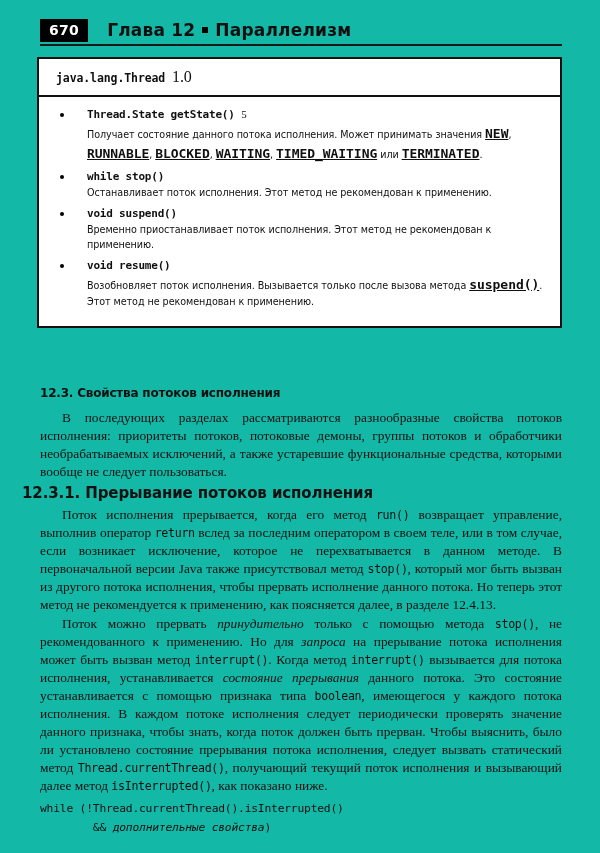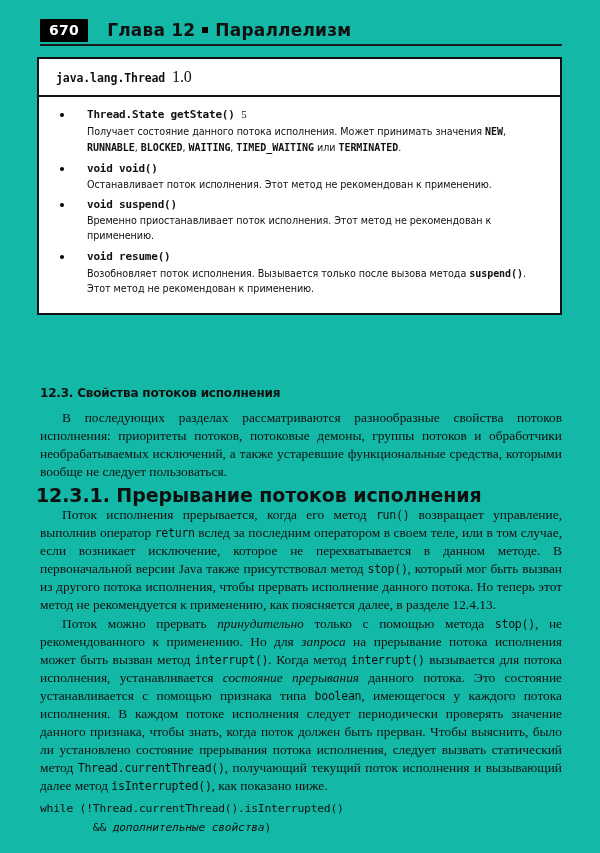--- a/index.html
+++ b/index.html
@@ -134,38 +134,39 @@
     padding-left: 34px;
     font-family: "DejaVu Sans", "Liberation Sans", sans-serif;
     font-size: 9.6px;
     line-height: 1.55;
     letter-spacing: -0.05px;
     margin-bottom: 3px;
   }
   .api-desc .mono-b {
     font-family: "DejaVu Sans Mono", "Liberation Mono", monospace;
     font-weight: bold;
-    font-size: 10px;
+    font-size: 13px;
+    text-decoration: underline;
   }
 
   
   .h2 {
     position: absolute;
     left: 40px;
     font-family: "DejaVu Sans", "Liberation Sans", sans-serif;
     font-weight: bold;
     font-size: 12px;
     letter-spacing: -0.2px;
   }
   .h3 {
     position: absolute;
-    left: 36px;
-    font-family: "DejaVu Sans", "Liberation Sans", sans-serif;
-    font-weight: bold;
-    font-size: 19px;
+    left: 22px;
+    font-family: "DejaVu Sans", "Liberation Sans", sans-serif;
+    font-weight: bold;
+    font-size: 15px;
     letter-spacing: -0.1px;
   }
 
   
   .body-col {
     position: absolute;
     left: 40px;
     width: 522px;
   }
   .para {
@@ -227,21 +228,21 @@
 
       <div class="api-entry">
         <div class="api-sig">
           <span class="bullet"></span><span>Thread.State getState()</span><span>&nbsp;</span><span class="since">5</span>
         </div>
         <div class="api-desc"><span>Получает состояние данного потока исполнения. Может принимать значения </span><span class="mono-b">NEW</span><span>, </span><span class="mono-b">RUNNABLE</span><span>, </span><span class="mono-b">BLOCKED</span><span>, </span><span class="mono-b">WAITING</span><span>, </span><span class="mono-b">TIMED_WAITING</span><span> или </span><span class="mono-b">TERMINATED</span><span>.</span></div>
       </div>
 
       <div class="api-entry">
         <div class="api-sig">
-          <span class="bullet"></span><span>void void()</span>
+          <span class="bullet"></span><span>while stop()</span>
         </div>
         <div class="api-desc">Останавливает поток исполнения. Этот метод не рекомендован к применению.</div>
       </div>
 
       <div class="api-entry">
         <div class="api-sig">
           <span class="bullet"></span><span>void suspend()</span>
         </div>
         <div class="api-desc">Временно приостанавливает поток исполнения. Этот метод не рекомендован к применению.</div>
       </div>

